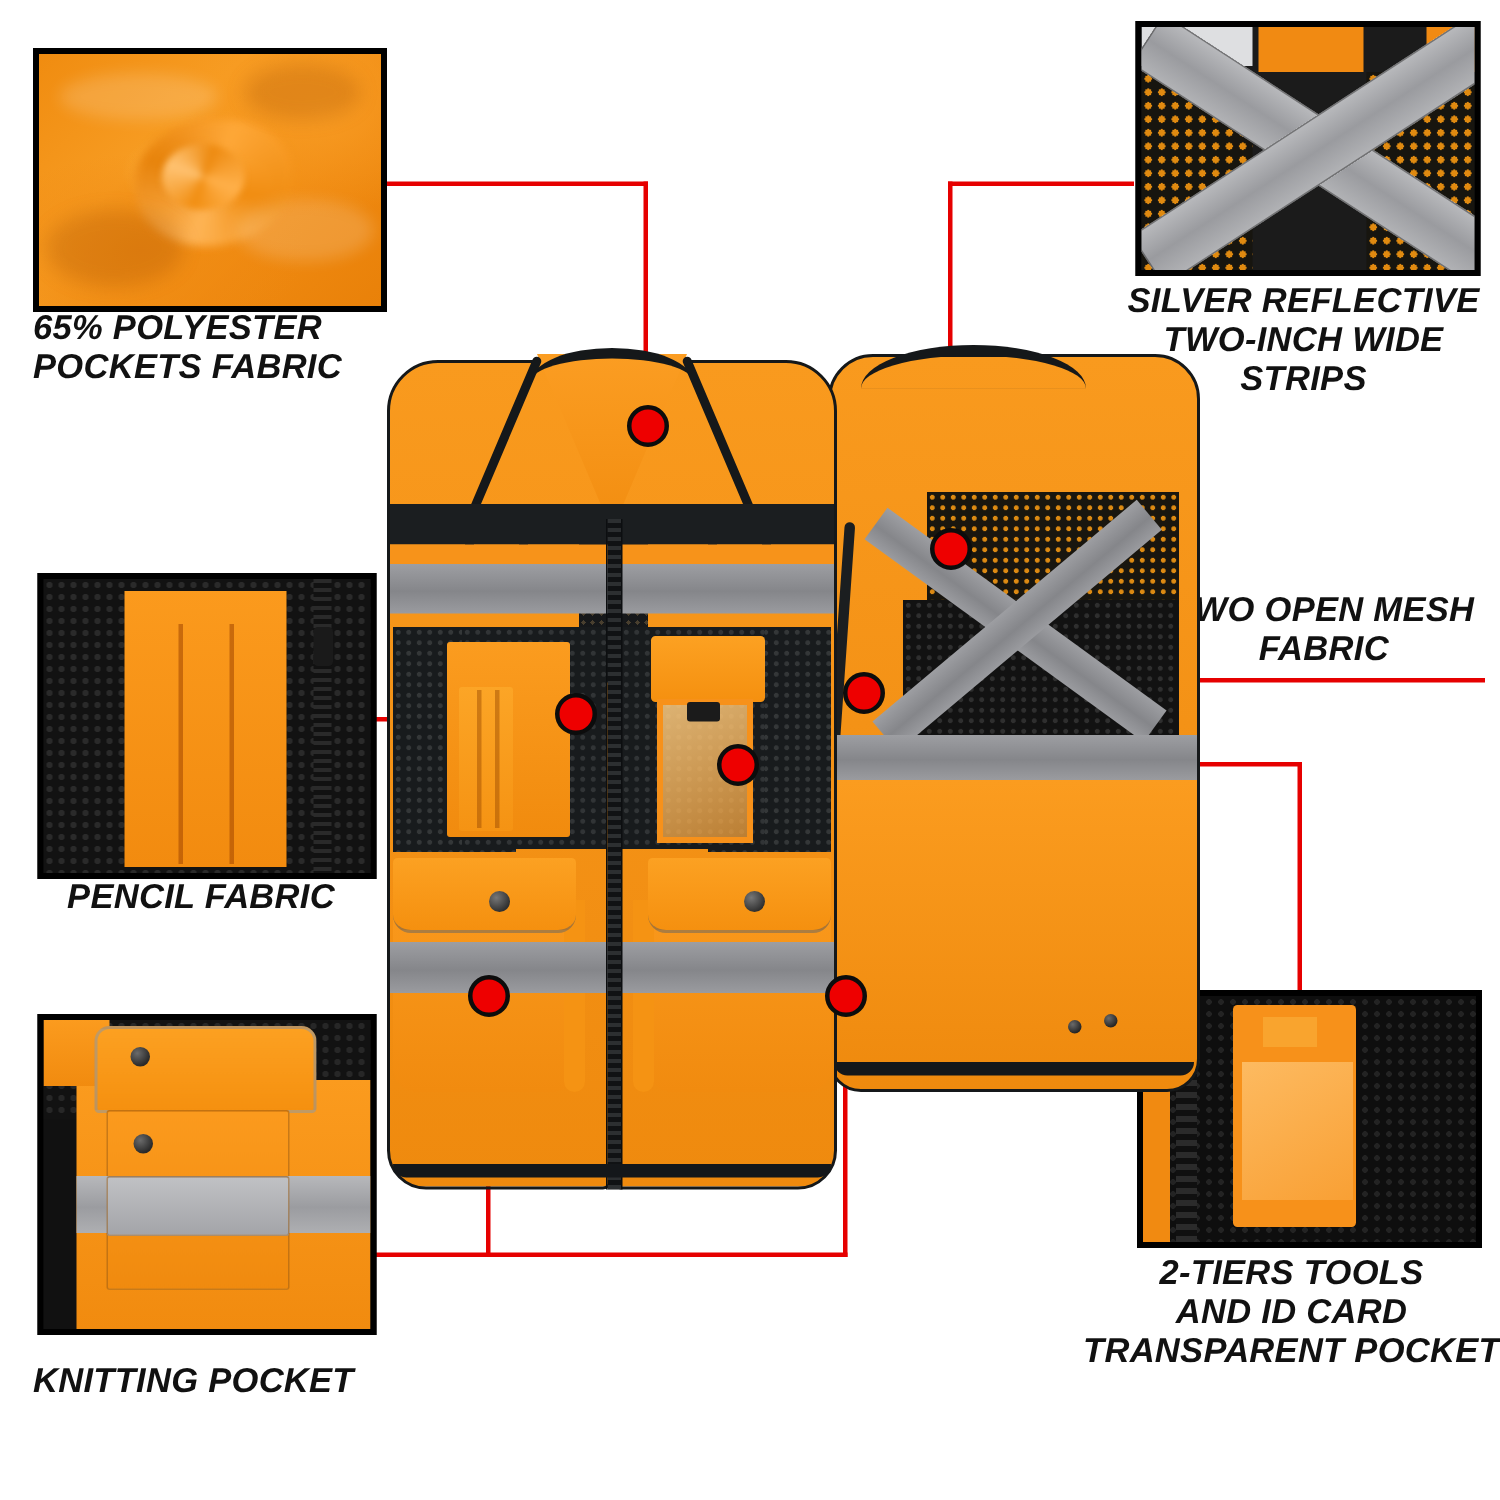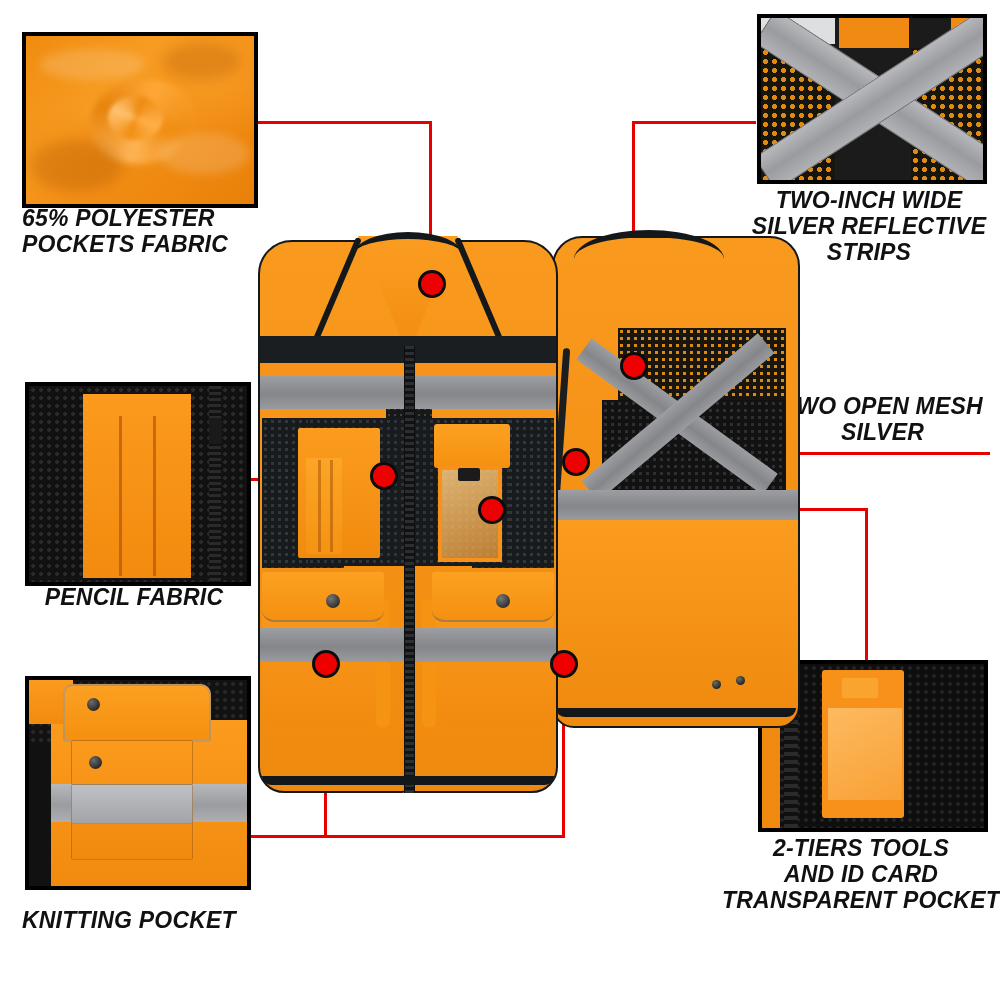--- a/index.html
+++ b/index.html
@@ -239,41 +239,41 @@
       <div class="mesh" style="left:0;top:30px;width:74px;height:132px;"></div>
       <div class="mesh" style="left:150px;top:30px;width:72px;height:132px;"></div>
       <div class="orange" style="left:78px;top:0;width:70px;height:30px;"></div>
       <div class="orange" style="left:190px;top:0;width:32px;height:30px;"></div>
       <div class="orange" style="left:0;top:0;width:74px;height:26px;background:#dedfe1;"></div>
       <div class="bar" style="left:-18px;top:62px;width:272px;height:40px;transform:rotate(33deg);transform-origin:center;"></div>
       <div class="bar" style="left:-18px;top:62px;width:272px;height:40px;transform:rotate(-33deg);transform-origin:center;"></div>
     </div>
   </div>
   <div class="panel-cap cap-center" style="left:745px;top:188px;width:248px;">
+    <div>SILVER REFLECTIVE</div>
     <div>TWO-INCH WIDE</div>
-    <div>SILVER REFLECTIVE</div>
     <div>STRIPS</div>
   </div>
 
   <div class="panel" style="left:25px;top:382px;width:218px;height:196px;">
     <div class="pencil">
       <div class="pkt" style="left:54px;top:8px;width:108px;height:184px;"></div>
       <div class="div" style="left:90px;top:30px;height:160px;"></div>
       <div class="div" style="left:124px;top:30px;height:160px;"></div>
       <div class="zip" style="left:180px;top:0;height:196px;"></div>
       <div class="zpull" style="left:180px;top:32px;"></div>
     </div>
   </div>
   <div class="panel-cap cap-center" style="left:20px;top:585px;width:228px;">
     <div>PENCIL FABRIC</div>
   </div>
 
   <div class="panel-cap cap-center" style="left:770px;top:394px;width:225px;">
     <div>TWO OPEN MESH</div>
-    <div>SILVER</div>
+    <div>FABRIC</div>
   </div>
 
   <div class="panel" style="left:25px;top:676px;width:218px;height:206px;">
     <div class="overs">
       <div class="meshbg" style="left:0;top:0;width:218px;height:66px;"></div>
       <div class="body" style="left:22px;top:40px;width:196px;height:166px;"></div>
       <div class="body" style="left:0;top:0;width:44px;height:44px;"></div>
       <div class="flap" style="left:34px;top:4px;width:144px;height:54px;"></div>
       <div class="snap" style="left:58px;top:18px;"></div>
       <div class="inner" style="left:42px;top:60px;width:120px;height:118px;"></div>

